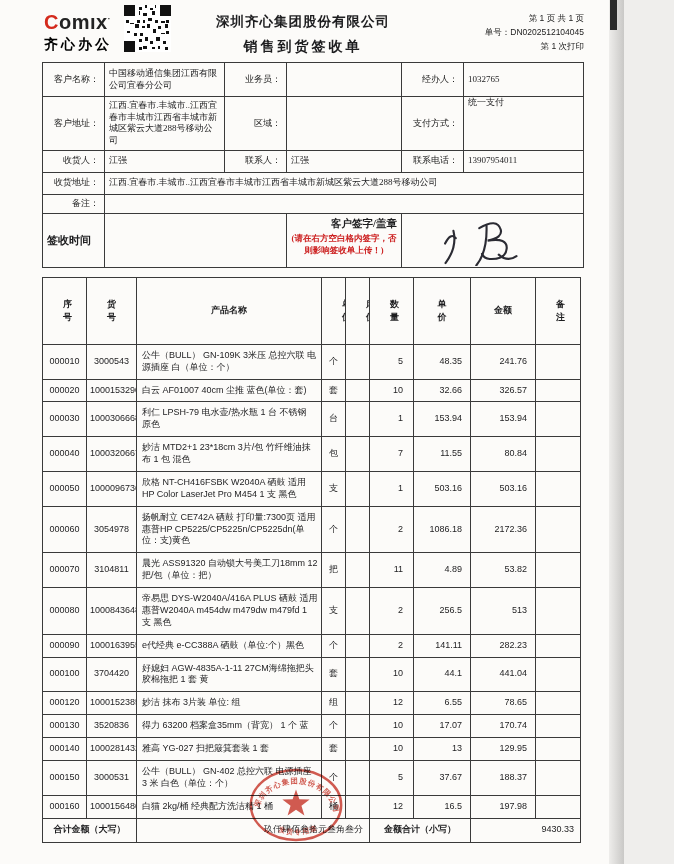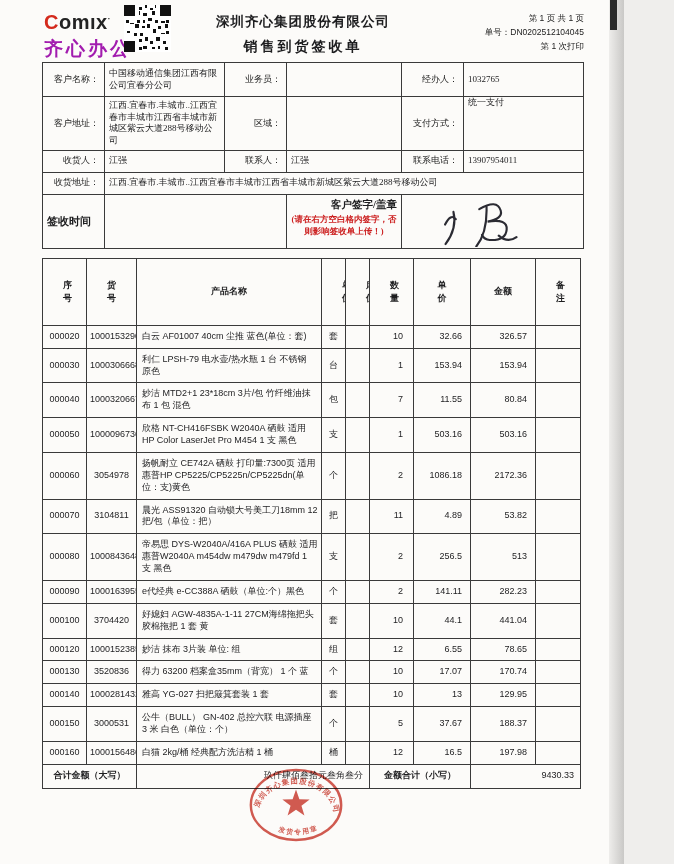--- a/index.html
+++ b/index.html
@@ -8,21 +8,21 @@
   .scan-strip { position:absolute; right:0; top:0; width:15px; height:864px;
     background:linear-gradient(to right,#eeedeb,#c9c8c6); }
   .corner-mark { position:absolute; right:7px; top:0; width:7px; height:30px; background:#2a2a2a; }
 
   
   .hdr { position:relative; height:62px; }
   .logo { position:absolute; left:44px; top:12px; }
   .logo-text { font-size:20px; font-weight:bold; letter-spacing:.5px; color:#232323; line-height:1; }
   .logo-text .c { color:#d42a1d; }
   .logo-text sup { font-size:8px; }
-  .logo-sub { font-size:19px; font-weight:bold; letter-spacing:3px; margin-top:4px; color:#a21caf; }
+  .logo-sub { font-size:14px; font-weight:bold; letter-spacing:3px; margin-top:4px; color:#000000; }
   .qr { position:absolute; left:124px; top:5px; }
   .title-blk { position:absolute; left:203px; top:13px; width:200px; text-align:center; }
   .title-co { font-size:13.5px; font-weight:bold; letter-spacing:1px; }
   .title-doc { font-size:14px; font-weight:bold; letter-spacing:3px; margin-top:7px; }
   .meta { position:absolute; left:400px; top:11px; width:184px; text-align:right; font-size:8.5px; line-height:1.65; color:#222; }
 
   
   table { border-collapse:collapse; table-layout:fixed; }
   td,th { border:1px solid #3a3a3a; font-size:9px; vertical-align:middle; overflow:hidden; }
   .info-tbl { width:541px; margin-left:42px;font-family:Liberation Serif, serif; }
@@ -148,20 +148,24 @@
       <td class="val">江强</td>
       <td class="lbl">联系人：</td>
       <td class="val">江强</td>
       <td class="lbl">联系电话：</td>
       <td class="val">13907954011</td>
     </tr>
     <tr style="height:22px">
       <td class="lbl">收货地址：</td>
       <td class="val" colspan="5">江西.宜春市.丰城市..江西宜春市丰城市江西省丰城市新城区紫云大道288号移动公司</td>
     </tr>
+    <tr style="height:19px">
+      <td class="lbl">备注：</td>
+      <td class="val" colspan="5"></td>
+    </tr>
     <tr style="height:54px">
       <td class="sign-time">签收时间</td>
       <td colspan="2"></td>
       <td class="sign-cell">
         <div class="sign-title">客户签字/盖章</div>
         <div class="sign-note">(请在右方空白格内签字，否则影响签收单上传！)</div>
       </td>
       <td colspan="2" class="signature-cell">
         <svg class="sig-svg" width="130" height="50" viewBox="0 0 140 54">
           <g fill="none" stroke="#2b2b33" stroke-width="2.3" stroke-linecap="round" transform="rotate(-4 70 27)">
@@ -197,20 +201,31 @@
         <th>单位</th>
         <th>库位</th>
         <th>数量</th>
         <th>单价</th>
         <th>金额</th>
         <th>备注</th>
       </tr>
     </thead>
     <tbody id="items-body">
         <tr>
+          <td class="c0">000010</td>
+          <td class="c1">3000543</td>
+          <td class="c2">公牛（BULL） GN-109K 3米压 总控六联 电源插座 白（单位：个）</td>
+          <td class="c3">个</td>
+          <td class="c4"></td>
+          <td class="c5">5</td>
+          <td class="c6">48.35</td>
+          <td class="c7">241.76</td>
+          <td class="c8"></td>
+        </tr>
+        <tr>
           <td class="c0">000020</td>
           <td class="c1">1000153290</td>
           <td class="c2">白云 AF01007 40cm 尘推 蓝色(单位：套)</td>
           <td class="c3">套</td>
           <td class="c4"></td>
           <td class="c5">10</td>
           <td class="c6">32.66</td>
           <td class="c7">326.57</td>
           <td class="c8"></td>
         </tr>

